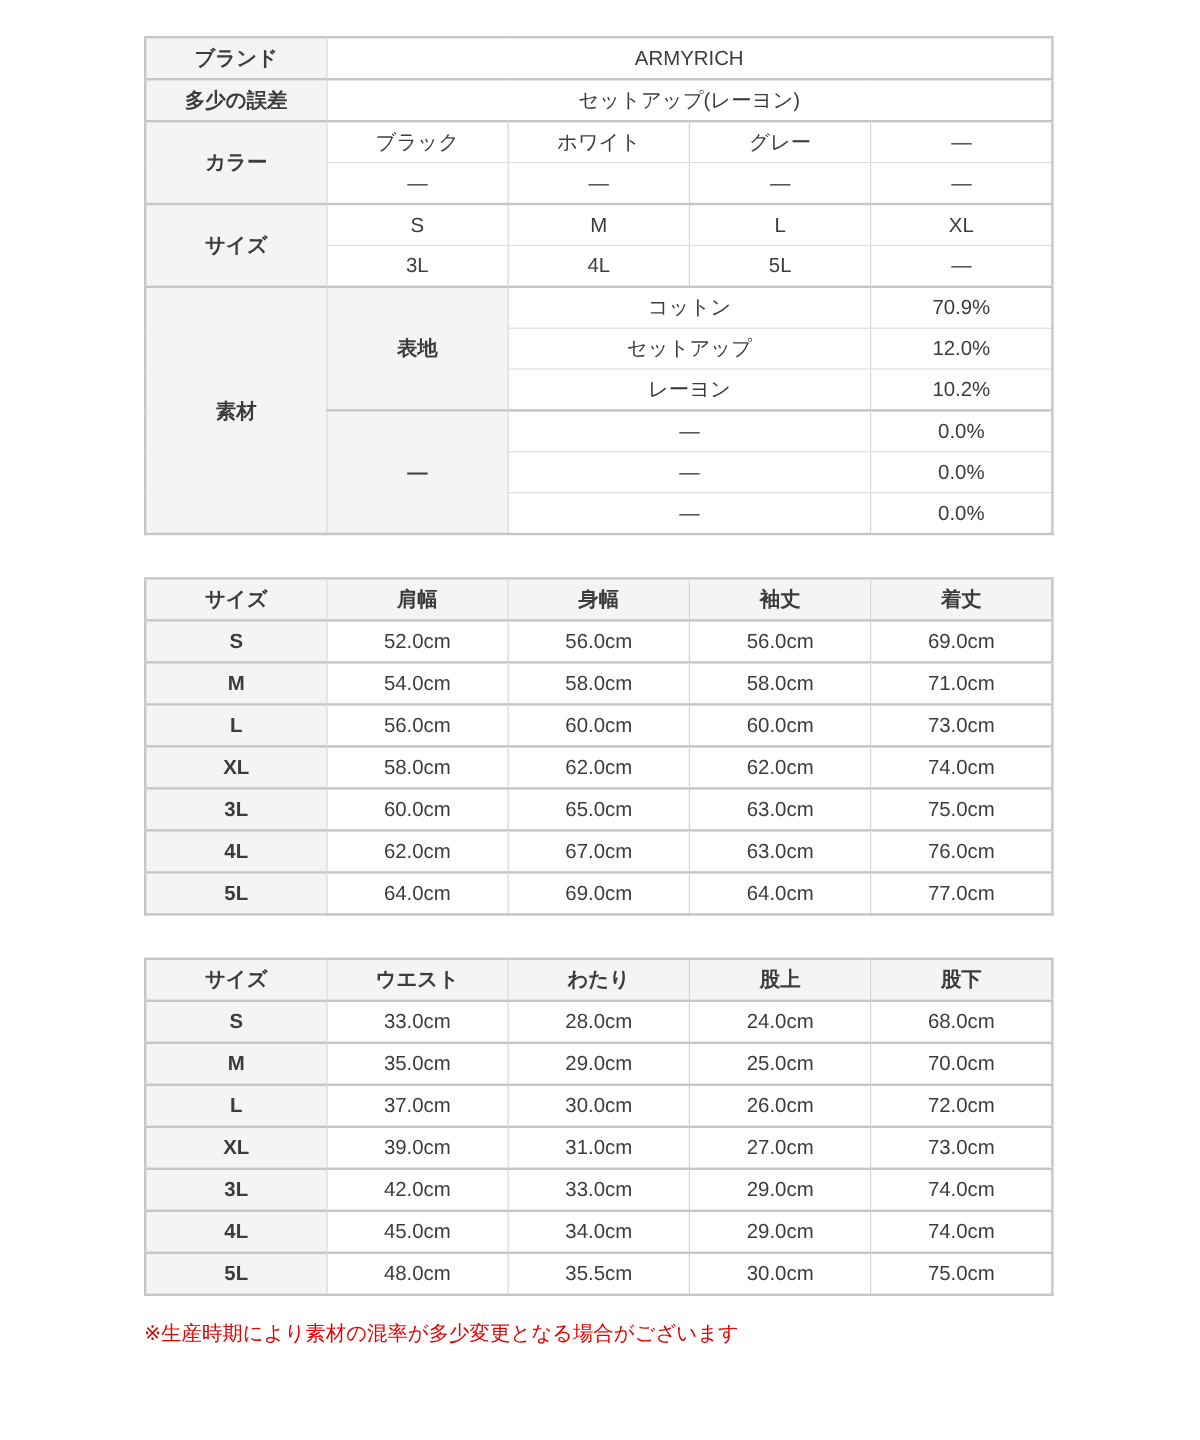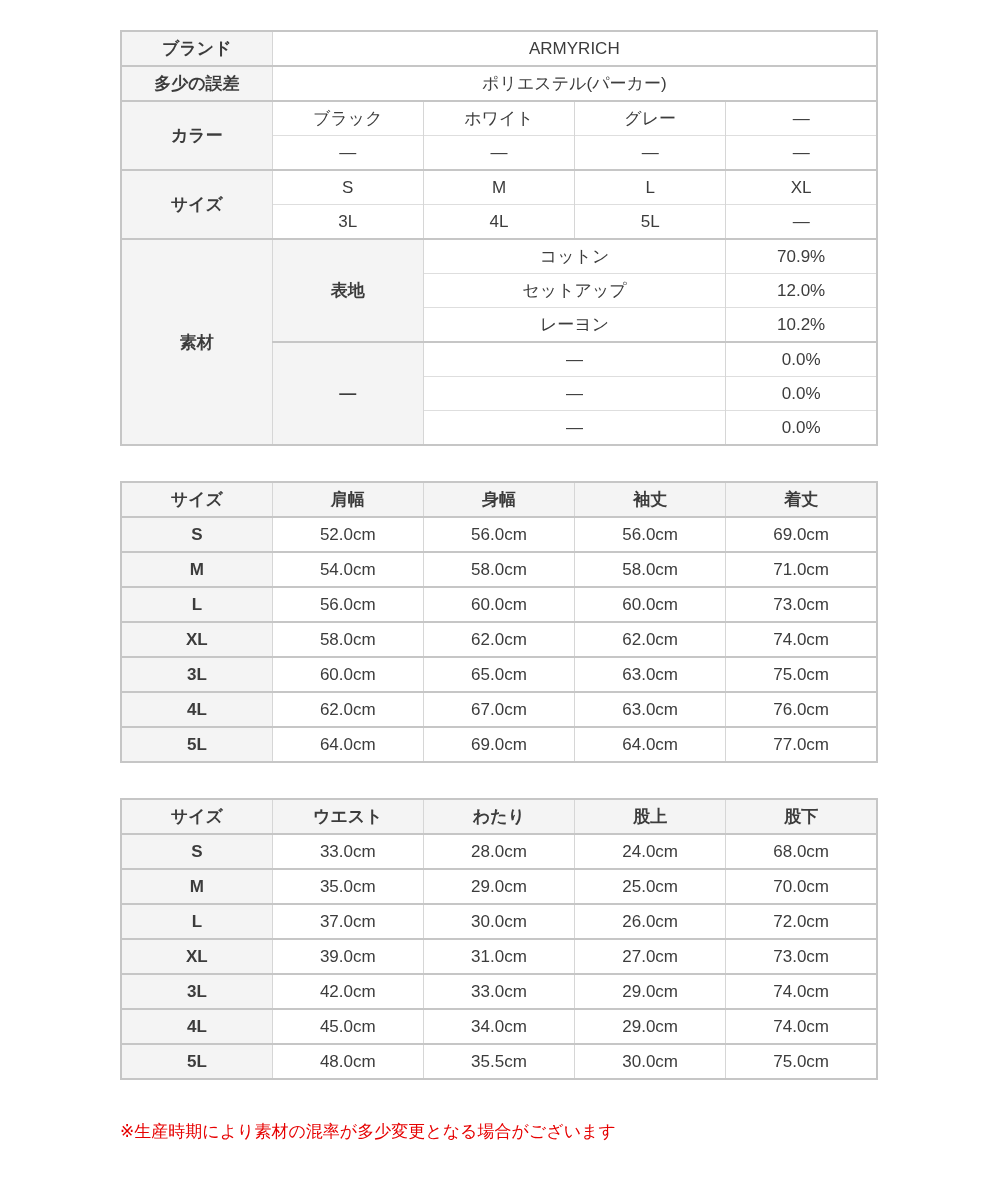--- a/index.html
+++ b/index.html
@@ -27,21 +27,21 @@
     padding: 0 4px;
     font-weight: normal;
     overflow: hidden;
     white-space: nowrap;
   }
   tr.grp > td, tr.grp > th { border-top: 2px solid #c6c6c6; }
   tr.sub > td { border-top: 1px solid #dedede; }
   .lbl, th { background: #f4f4f4; font-weight: bold; }
   .val { background: #ffffff; }
   .meas { margin-top: 35px; }
-  .notes { margin-top: 40px; }
+  .notes { margin-top: 20px; }
   .notes p {
     margin: 0 0 11px 0;
     color: #e60000;
     font-size: 17px;
     line-height: 23px;
   }
 </style>
 </head>
 <body>
 
@@ -55,21 +55,21 @@
         <col>
         <col>
       </colgroup>
     <tbody>
       <tr class="grp">
         <td class="lbl">ブランド</td>
         <td class="val" colspan="4">ARMYRICH</td>
       </tr>
       <tr class="grp">
         <td class="lbl">多少の誤差</td>
-        <td class="val" colspan="4">ポリエステル(パーカー)</td>
+        <td class="val" colspan="4">セットアップ(レーヨン)</td>
       </tr>
       <tr class="grp">
         <td class="lbl" rowspan="2">カラー</td>
         <td class="val">ブラック</td>
         <td class="val">ホワイト</td>
         <td class="val">グレー</td>
         <td class="val">—</td>
       </tr>
       <tr class="sub">
         <td class="val">—</td>

